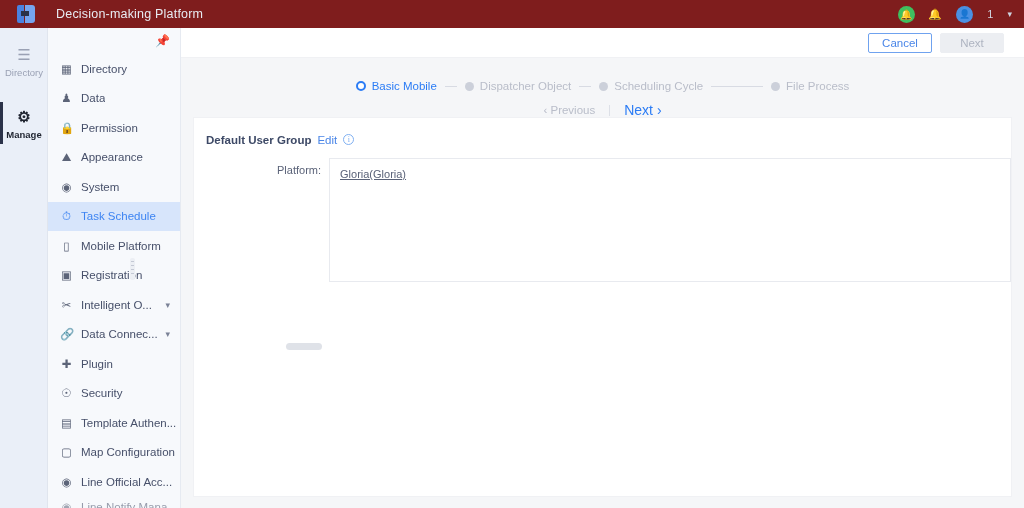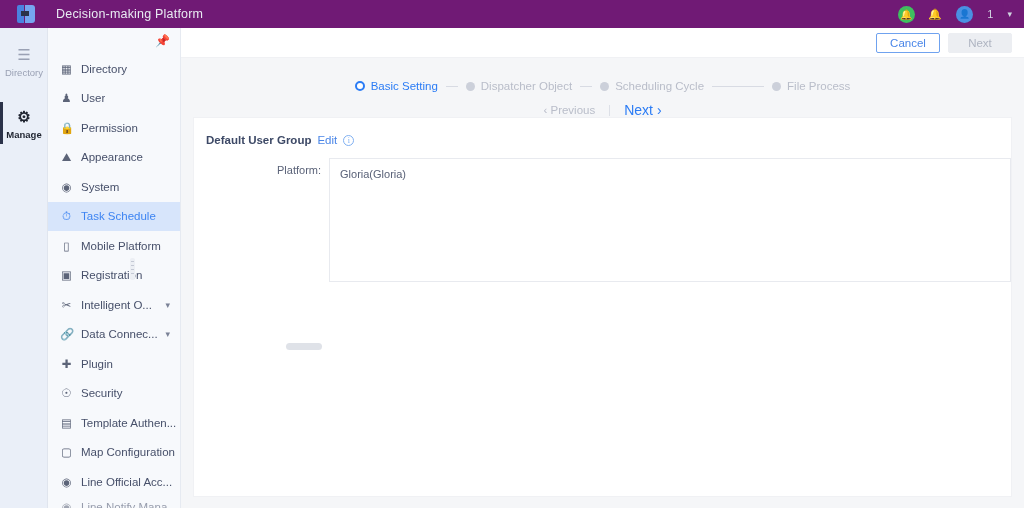--- a/index.html
+++ b/index.html
@@ -8,21 +8,21 @@
     font-family: "Liberation Sans", sans-serif;
     font-size: 12px;
     color: #3d4966;
     background: #f5f6f8;
   }
   #app { position: relative; width: 1024px; height: 508px; }
 
   
   .header {
     position: absolute; top: 0; left: 0; width: 1024px; height: 28px;
-    background: #701a75; display: flex; align-items: center;
+    background: #7f1d1d; display: flex; align-items: center;
   }
   .logo-box { width: 52px; height: 28px; display: flex; align-items: center; justify-content: center; }
   .logo-mark { width: 18px; height: 18px; position: relative; }
   .logo-mark .lm-l { position: absolute; left: 0; top: 0; width: 7px; height: 18px; background: #4a82e0; border-radius: 2px 0 0 2px; }
   .logo-mark .lm-r { position: absolute; left: 8px; top: 0; width: 10px; height: 18px; background: #76a5ef; border-radius: 0 3px 3px 0; }
   .logo-mark .lm-bar { position: absolute; left: 4px; top: 6px; width: 8px; height: 5px; background: #2b3249; }
   .header-title { color: #e8ebf2; font-size: 12.5px; letter-spacing: .2px; margin-left: 4px; }
   .header-right { margin-left: auto; display: flex; align-items: center; gap: 14px; padding-right: 12px; }
   .bell-green {
     width: 17px; height: 17px; border-radius: 50%; background: #3fbf5f;
@@ -72,21 +72,21 @@
   .sb-handle {
     position: absolute; left: 130px; top: 258px; width: 5px; height: 22px;
     background: #eceff4; border-radius: 2px;
   }
   .sb-handle i { display: block; height: 1px; background: #c3c8d4; margin: 3px 1px; }
 
   
   .main { position: absolute; top: 28px; left: 181px; width: 843px; height: 480px; background: #f5f6f8; }
   .topbar {
     height: 30px; background: #ffffff; display: flex; align-items: center;
-    justify-content: flex-end; padding-right: 12px; gap: 8px; border-bottom: 1px solid #f0f1f4;
+    justify-content: flex-end; padding-right: 20px; gap: 8px; border-bottom: 1px solid #f0f1f4;
   }
   .btn { font-family: "Liberation Sans", sans-serif; font-size: 11.5px; border-radius: 2px; cursor: pointer; }
   .btn-cancel { width: 64px; height: 20px; background: #fff; border: 1px solid #6fa2ef; color: #4a86e8; }
   .btn-save { width: 64px; height: 20px; background: #eceef2; border: 1px solid #eceef2; color: #aeb4c1; }
 
   .stepper { display: flex; align-items: center; justify-content: center; margin-top: 22px; gap: 0; }
   .step { display: flex; align-items: center; gap: 6px; font-size: 11.5px; color: #b9bdc9; }
   .step .dot { width: 9px; height: 9px; border-radius: 50%; background: #ccd0da; flex: none; }
   .step.done .dot { background: #fff; border: 2.5px solid #2b7cf5; width: 10px; height: 10px; }
   .step.done { color: #2b7cf5; }
@@ -102,31 +102,31 @@
   .card {
     position: absolute; top: 89px; left: 12px; width: 819px; height: 380px;
     background: #fff; border: 1px solid #f0f1f4;
   }
   .field-row { display: flex; align-items: center; padding: 18px 0 0 12px; }
   .field-label { font-size: 11.5px; font-weight: bold; color: #3d4966; width: 88px; }
   .text-input {
     width: 110px; height: 19px; border: 1px solid #dfe2e8; background: #fff;
     font-family: "Liberation Sans", sans-serif; font-size: 11px; color: #5a6278; padding: 0 6px; border-radius: 2px;
   }
-  .group-row { display: flex; align-items: center; gap: 6px; padding: 16px 0 0 12px; }
+  .group-row { display: flex; align-items: flex-start; gap: 6px; padding: 16px 0 0 12px; }
   .edit-link { color: #4a86e8; font-size: 11.5px; }
   .info-icon {
     width: 11px; height: 11px; border-radius: 50%; border: 1px solid #7fb0f2; color: #7fb0f2;
     font-size: 8px; line-height: 9px; text-align: center; font-family: "Liberation Serif", serif;
   }
   .platform-row { display: flex; align-items: flex-start; padding: 12px 0 16px 83px; }
   .platform-label { font-size: 11px; color: #5a6278; padding-top: 6px; }
   .platform-panel {
     margin-left: 8px; width: 697px; height: 124px; border: 1px solid #e8eaef; background: #fff;
-    padding: 9px 0 0 10px; font-size: 11px; color: #5a6278;
+    padding: 9px 0 0 10px; font-size: 11px; color: #5a6278; text-decoration: underline;
   }
   .hscroll-thumb {
     position: absolute; left: 92px; top: 225px; width: 36px; height: 7px;
     background: #dfe2e8; border-radius: 4px;
   }
 </style>
 </head>
 <body>
 
 <div id="app">
@@ -164,21 +164,21 @@
     <div class="pin-row">
       <span class="pin-icon">📌</span>
     </div>
 
     <div class="nav-item">
       <span class="ni-icon">▦</span>
       <span class="ni-label">Directory</span>
     </div>
     <div class="nav-item">
       <span class="ni-icon">♟</span>
-      <span class="ni-label">User</span>
+      <span class="ni-label">Data</span>
     </div>
     <div class="nav-item">
       <span class="ni-icon">🔒</span>
       <span class="ni-label">Permission</span>
     </div>
     <div class="nav-item">
       <span class="ni-icon">⛰</span>
       <span class="ni-label">Appearance</span>
     </div>
     <div class="nav-item">
@@ -243,21 +243,21 @@
   <div class="main">
 
     <div class="topbar">
       <button class="btn btn-cancel">Cancel</button>
       <button class="btn btn-save">Next</button>
     </div>
 
     <div class="stepper">
       <div class="step done">
         <span class="dot"></span>
-        <span>Basic Setting</span>
+        <span>Basic Mobile</span>
       </div>
       <span class="step-line line-short"></span>
       <div class="step">
         <span class="dot"></span>
         <span>Dispatcher Object</span>
       </div>
       <span class="step-line line-short"></span>
       <div class="step">
         <span class="dot"></span>
         <span>Scheduling Cycle</span>

